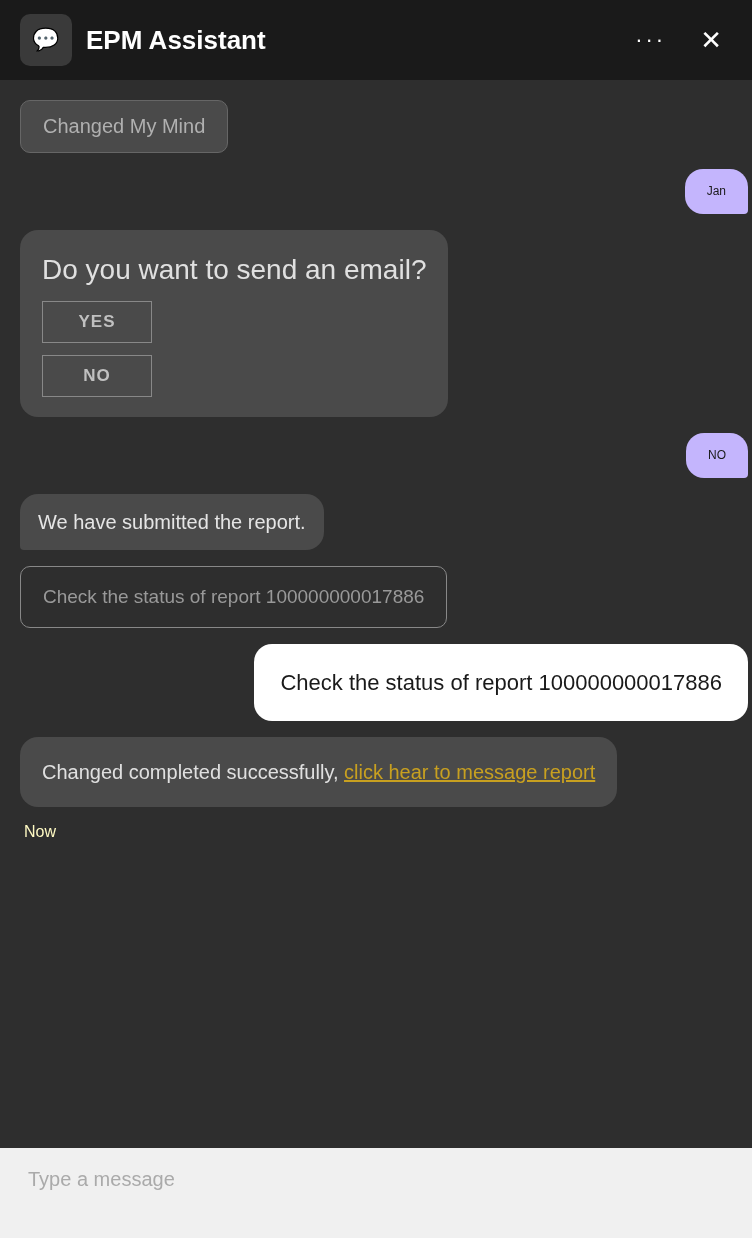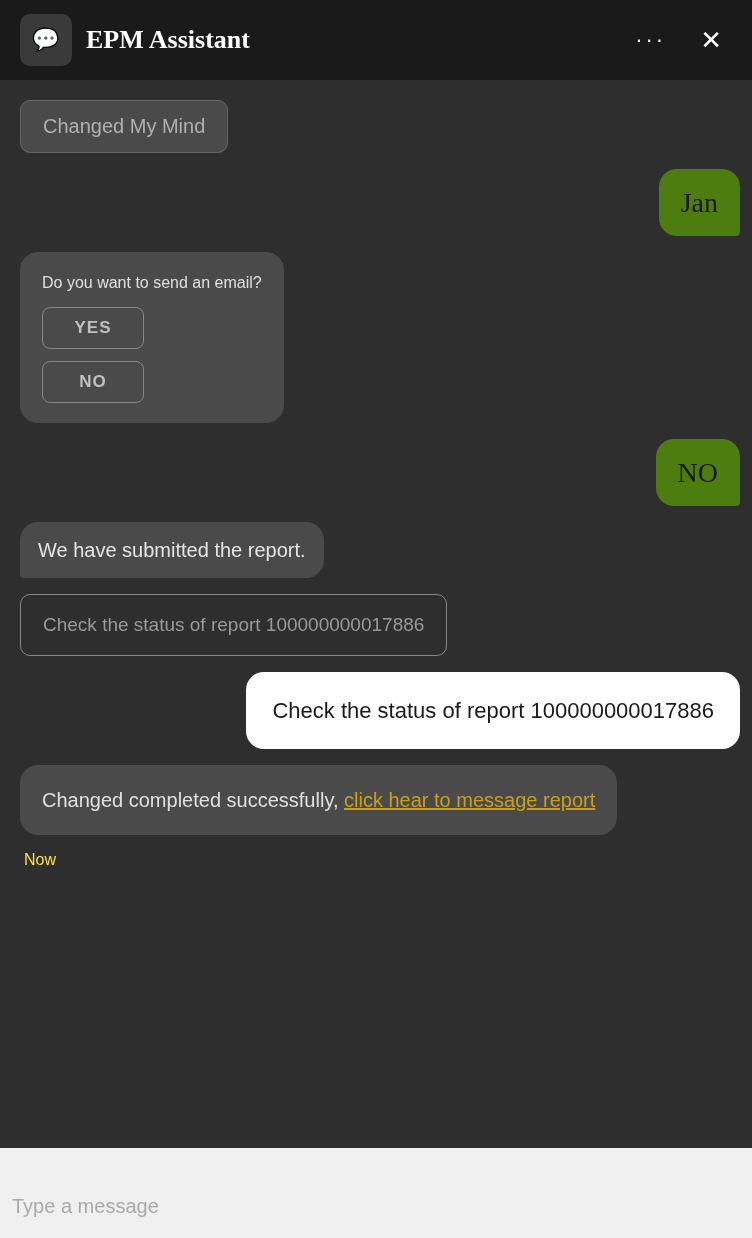--- a/index.html
+++ b/index.html
@@ -37,21 +37,20 @@
       align-items: center;
       justify-content: center;
       font-size: 22px;
     }
 
     .header-title {
       flex: 1;
       color: #ffffff;
       font-size: 26px;
       font-weight: 600;
-      font-family: Liberation Serif, serif;
     }
 
     .header-more {
       color: #ffffff;
       font-size: 22px;
       letter-spacing: 3px;
       cursor: pointer;
       padding: 6px 10px;
     }
 
@@ -59,21 +58,21 @@
       color: #ffffff;
       font-size: 26px;
       cursor: pointer;
       padding: 6px 10px;
       font-weight: 300;
     }
 
     
     .chat-area {
       flex: 1;
-      padding: 20px 12px 10px 20px;
+      padding: 20px 4px 10px 20px;
       overflow-y: auto;
       display: flex;
       flex-direction: column;
       gap: 16px;
       background: #2e2e2e;
     }
 
     
     .msg-left {
       display: flex;
@@ -89,29 +88,28 @@
       background: #4a4a4a;
       color: #e5e5e5;
       border-radius: 18px 18px 18px 4px;
       padding: 14px 18px;
       max-width: 540px;
       font-size: 20px;
       line-height: 1.4;
     }
 
     .bubble-right {
-      background: #4d7c0f;
+      background: #c4b5fd;
       color: #1a1a1a;
       border-radius: 18px 18px 4px 18px;
       padding: 14px 22px;
       max-width: 300px;
-      font-size: 28px;
+      font-size: 12px;
       font-weight: 500;
       line-height: 1.4;
-      font-family: Liberation Serif, serif;
     }
 
     
     .changed-mind-btn {
       background: #4a4a4a;
       color: #b0b0b0;
       border: 1px solid #666;
       border-radius: 10px;
       padding: 14px 22px;
       font-size: 20px;
@@ -125,35 +123,35 @@
       border-radius: 18px;
       padding: 20px 22px;
       max-width: 540px;
       display: flex;
       flex-direction: column;
       gap: 12px;
     }
 
     .email-question {
       color: #e0e0e0;
-      font-size: 16px;
+      font-size: 28px;
       line-height: 1.4;
     }
 
     .yes-btn, .no-btn {
       background: transparent;
       color: #c0c0c0;
       border: 1px solid #888;
-      border-radius: 8px;
+      border-radius: 0;
       padding: 10px 22px;
       font-size: 17px;
       font-weight: 600;
       letter-spacing: 1px;
       cursor: pointer;
-      width: 102px;
+      width: 110px;
       text-align: center;
     }
 
     
     .status-check-outlined {
       background: transparent;
       border: 1px solid #888;
       border-radius: 10px;
       padding: 16px 22px;
       color: #999;
@@ -184,32 +182,32 @@
       line-height: 1.5;
     }
 
     .report-link {
       color: #c8a020;
       text-decoration: underline;
       cursor: pointer;
     }
 
     .timestamp {
-      color: #fde047;
+      color: #fef9c3;
       font-size: 16px;
       padding-left: 4px;
     }
 
     
     .input-area {
       background: #f0f0f0;
-      padding: 20px 12px;
+      padding: 20px 28px;
       min-height: 90px;
       display: flex;
-      align-items: flex-end;
+      align-items: flex-start;
     }
 
     .input-placeholder {
       color: #aaa;
       font-size: 20px;
     }
   </style>
 </head>
 <body>
 

